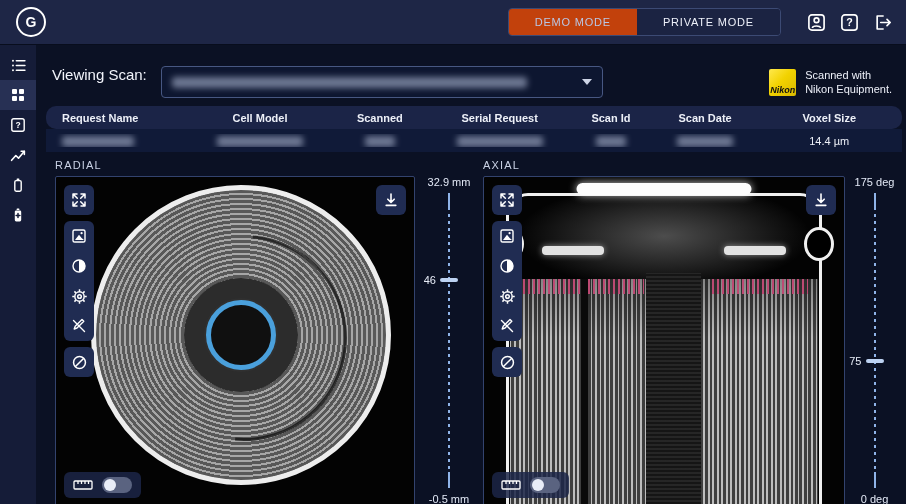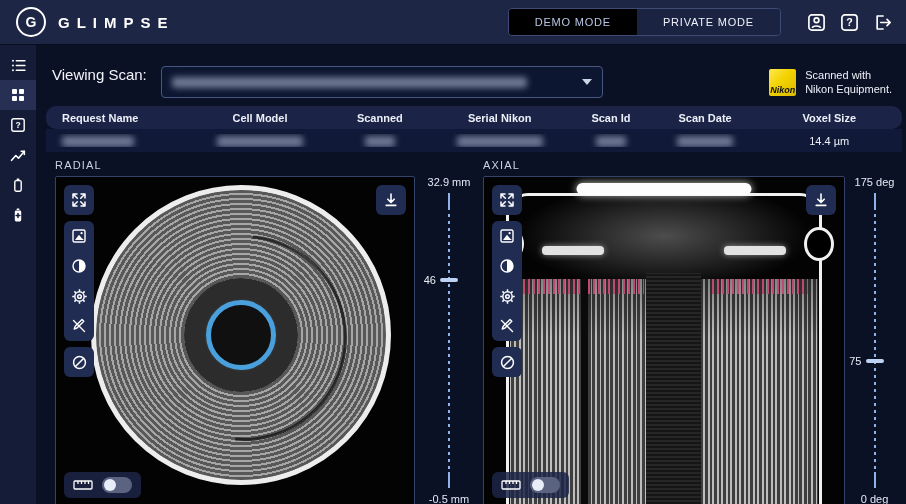--- a/index.html
+++ b/index.html
@@ -10,21 +10,21 @@
   .topbar{position:absolute;left:0;top:0;right:0;height:44px;background:#1e2646;
     display:flex;align-items:center;border-bottom:1px solid #080d1d;z-index:5;}
   .brand{display:flex;align-items:center;gap:12px;padding-left:16px;}
   .logo-circ{width:26px;height:26px;border:2.5px solid #fff;border-radius:50%;display:flex;
     align-items:center;justify-content:center;font-weight:bold;font-size:14px;color:#fff;}
   .brand-text{font-size:15px;font-weight:bold;letter-spacing:7px;color:#fff;}
   .topbar-right{margin-left:auto;display:flex;align-items:center;gap:14px;padding-right:14px;}
   .mode-toggle{display:flex;border:1px solid #3c4a74;border-radius:4px;overflow:hidden;margin-right:12px;}
   .mode-btn{border:none;cursor:pointer;font-family:inherit;font-size:11px;letter-spacing:.8px;
     padding:7px 26px;background:#1b2342;color:#eef1fa;}
-  .mode-btn.active{background:#000000;color:#b9c7e6;}
+  .mode-btn.active{background:#c2410c;color:#b9c7e6;}
   .tb-icon{background:none;border:none;padding:0;cursor:pointer;display:flex;align-items:center;}
 
   
   .sidebar{position:absolute;left:0;top:44px;bottom:0;width:36px;background:#151c38;z-index:4;
     display:flex;flex-direction:column;padding-top:6px;}
   .side-item{height:30px;display:flex;align-items:center;justify-content:center;cursor:pointer;}
   .side-item.active{background:#273054;}
 
   
   .main{position:absolute;left:36px;top:44px;right:0;bottom:0;}
@@ -120,21 +120,20 @@
   svg{display:block;}
 </style>
 </head>
 <body>
 
 <div class="app">
 
   <header class="topbar">
     <div class="brand">
       <span class="logo-circ">G</span>
-      <span class="brand-text">GLIMPSE</span>
     </div>
     <div class="topbar-right">
       <div class="mode-toggle">
         <button class="mode-btn active">DEMO MODE</button>
         <button class="mode-btn">PRIVATE MODE</button>
       </div>
       <button class="tb-icon">
         <svg width="19" height="19" viewBox="0 0 16 16" fill="none" stroke="#fff" stroke-width="1.4">
           <rect x="1.6" y="1.6" width="12.8" height="12.8" rx="2.5"></rect>
           <circle cx="8" cy="6.1" r="2"></circle>
@@ -229,21 +228,21 @@
           <div>Nikon Equipment.</div>
         </div>
       </div>
     </div>
 
     <div class="scan-table">
       <div class="t-row t-head">
         <div class="t-cell first">Request Name</div>
         <div class="t-cell">Cell Model</div>
         <div class="t-cell">Scanned</div>
-        <div class="t-cell">Serial Nikon</div>
+        <div class="t-cell">Serial Request</div>
         <div class="t-cell">Scan Id</div>
         <div class="t-cell">Scan Date</div>
         <div class="t-cell">Voxel Size</div>
       </div>
       <div class="t-row t-body">
         <div class="t-cell first"><span class="redacted cell-bar" style="width:72px"></span></div>
         <div class="t-cell"><span class="redacted cell-bar" style="width:86px"></span></div>
         <div class="t-cell"><span class="redacted cell-bar" style="width:30px"></span></div>
         <div class="t-cell"><span class="redacted cell-bar" style="width:86px"></span></div>
         <div class="t-cell"><span class="redacted cell-bar" style="width:30px"></span></div>

